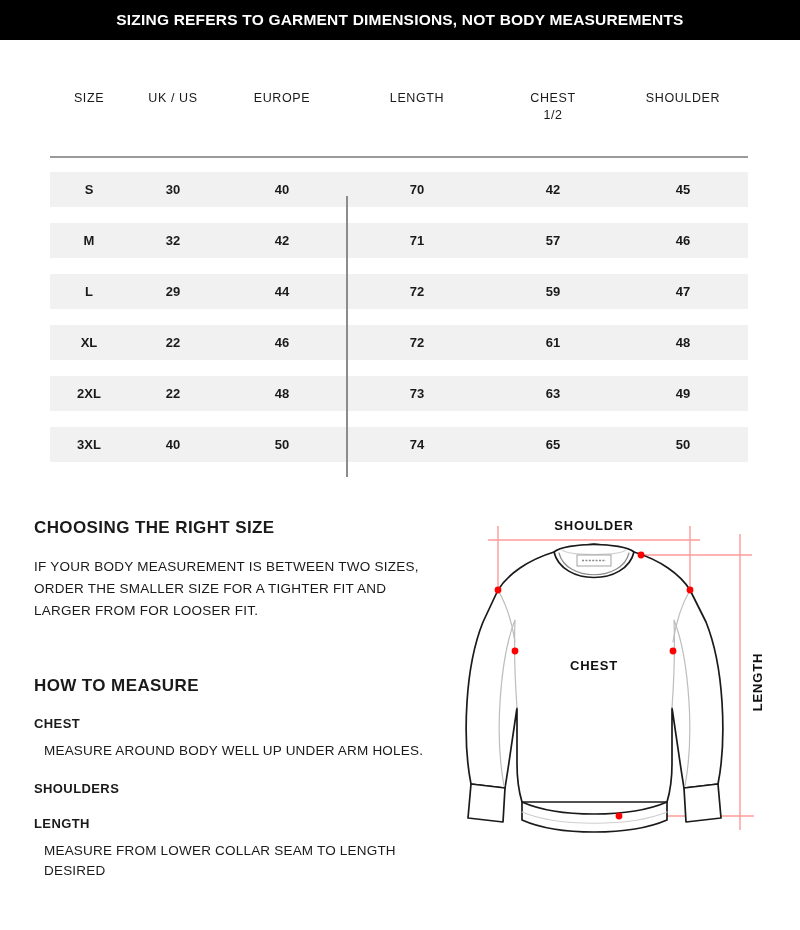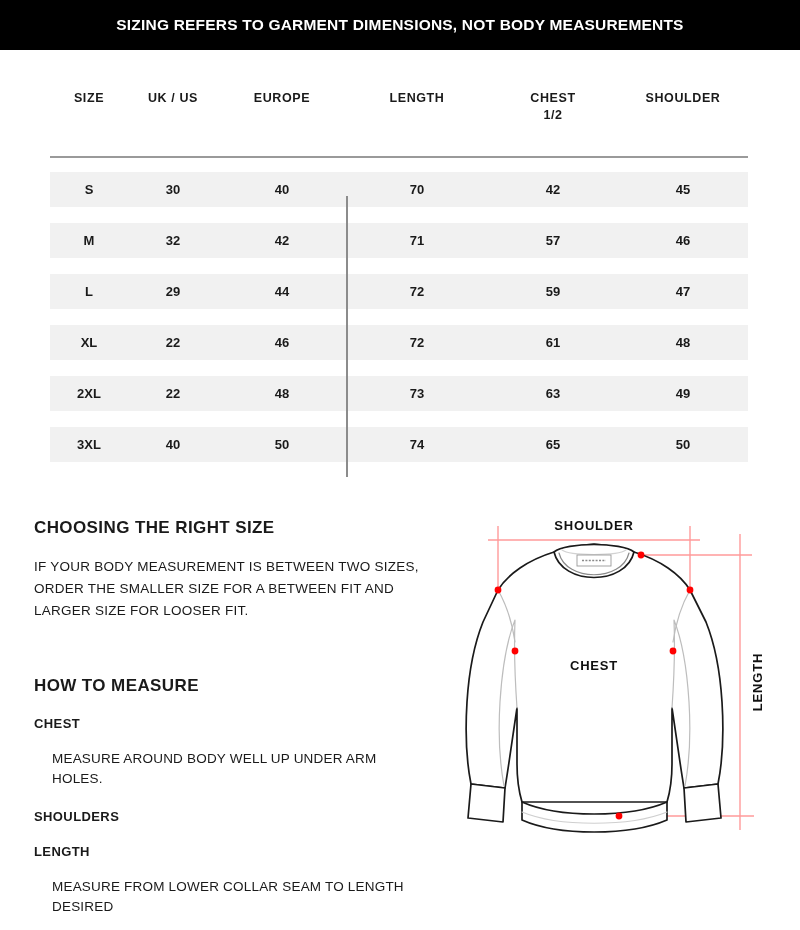--- a/index.html
+++ b/index.html
@@ -16,21 +16,21 @@
     overflow: hidden;
     position: relative;
   }
 
   
   .banner {
     position: absolute;
     left: 0;
     top: 0;
     width: 800px;
-    height: 50px;
+    height: 40px;
     background: #000000;
     display: flex;
     align-items: center;
     justify-content: center;
   }
   .banner-text {
     color: #ffffff;
     font-size: 15.5px;
     font-weight: bold;
     letter-spacing: 0.2px;
@@ -45,21 +45,21 @@
     top: 90px;
     width: 698px;
   }
   table.size-table {
     border-collapse: collapse;
     width: 698px;
     table-layout: fixed;
   }
   table.size-table th {
     font-size: 12.5px;
-    font-weight: bold;
+    font-weight: normal;
     letter-spacing: 0.6px;
     color: #1a1a1a;
     text-align: center;
     padding: 0 0 48px 0;
     vertical-align: top;
     line-height: 1.35;
   }
   table.size-table td {
     font-size: 13px;
     font-weight: bold;
@@ -137,21 +137,21 @@
     font-weight: bold;
     letter-spacing: 0.4px;
     color: #1a1a1a;
     margin: 0 0 3px 0;
   }
   .measure-block .m-text {
     font-size: 13.5px;
     line-height: 1.5;
     letter-spacing: 0.2px;
     color: #1a1a1a;
-    margin: 18px;
+    margin: 10px;
   }
 
   
   .diagram {
     position: absolute;
     left: 462px;
     top: 512px;
     width: 338px;
     height: 380px;
   }
@@ -272,21 +272,21 @@
     </tbody>
   </table>
 </div>
 
 <div class="header-rule"></div>
 <div class="col-divider"></div>
 
 <div class="info-col">
 
   <h2 class="section-title">CHOOSING THE RIGHT SIZE</h2>
-  <p class="body-copy">IF YOUR BODY MEASUREMENT IS BETWEEN TWO SIZES, ORDER THE SMALLER SIZE FOR A BETWEEN FIT AND LARGER SIZE FOR LOOSER FIT.</p>
+  <p class="body-copy">IF YOUR BODY MEASUREMENT IS BETWEEN TWO SIZES, ORDER THE SMALLER SIZE FOR A TIGHTER FIT AND LARGER FROM FOR LOOSER FIT.</p>
 
   <h2 class="section-title how-title">HOW TO MEASURE</h2>
 
   <div class="measure-block">
     <p class="m-label">CHEST</p>
     <p class="m-text">MEASURE AROUND BODY WELL UP UNDER ARM HOLES.</p>
   </div>
 
   <div class="measure-block">
     <p class="m-label">SHOULDERS</p>

